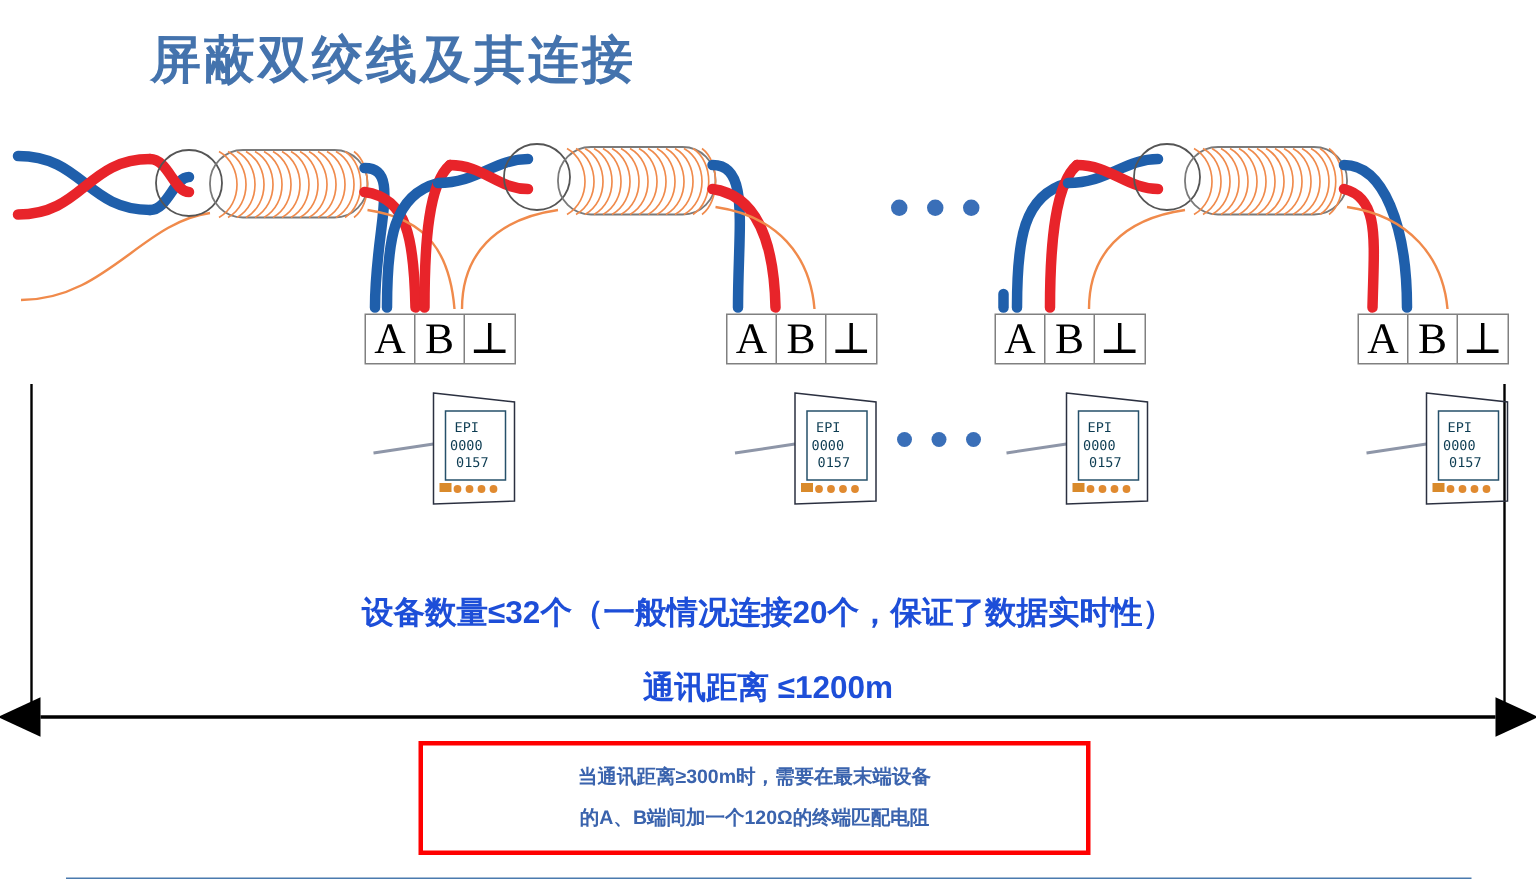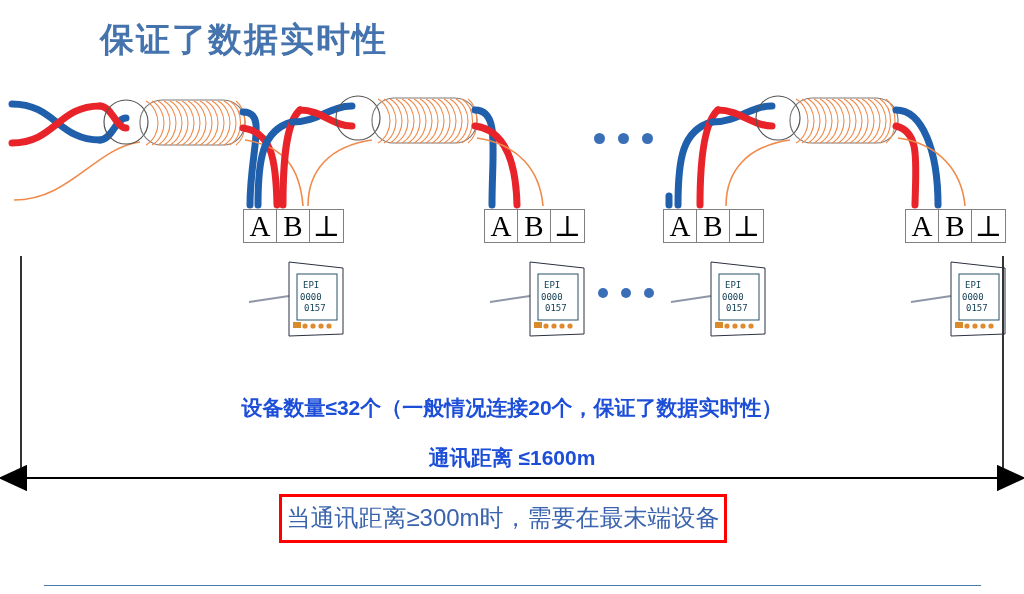--- a/index.html
+++ b/index.html
@@ -72,38 +72,38 @@
     left:279px;top:494px;
     width:448px;
     border:3px solid #ff0000;
     background:#ffffff;
     box-sizing:border-box;
     padding:7px 0 9px 0;
     text-align:center;
   }
   .notebox .line{
     color:#3a63ad;
-    font-weight:400;
-    font-size:24px;
+    font-weight:700;
+    font-size:13px;
     line-height:27px;
     white-space:nowrap;
   }
 
   
   .bottom-rule{
     position:absolute;left:44px;top:585px;width:937px;height:1px;
     background:#4a7aae;
   }
 </style>
 </head>
 <body>
 
 <div id="stage">
 
-  <div class="title">保证了数据实时性</div>
+  <div class="title">屏蔽双绞线及其连接</div>
 
   <svg class="svg-layer" viewBox="0 0 1024 594">
     <defs>
 
       <marker id="arrowL" markerWidth="14" markerHeight="12" refX="13" refY="6" orient="auto">
         <path d="M13,0 L13,12 L0,6 Z" fill="#000"></path>
       </marker>
       <marker id="arrowR" markerWidth="14" markerHeight="12" refX="1" refY="6" orient="auto">
         <path d="M1,0 L1,12 L14,6 Z" fill="#000"></path>
       </marker>
@@ -347,21 +347,22 @@
     <i></i>
   </div>
 
   <div class="dots small" style="left:598px;top:288px;">
     <i></i>
     <i></i>
     <i></i>
   </div>
 
   <div class="caption l1">设备数量≤32个（一般情况连接20个，保证了数据实时性）</div>
-  <div class="caption l2">通讯距离 ≤1600m</div>
+  <div class="caption l2">通讯距离 ≤1200m</div>
 
   <div class="notebox">
     <div class="line">当通讯距离≥300m时，需要在最末端设备</div>
+    <div class="line">的A、B端间加一个120Ω的终端匹配电阻</div>
   </div>
 
   <div class="bottom-rule"></div>
 
 </div>
 
 </body></html>

